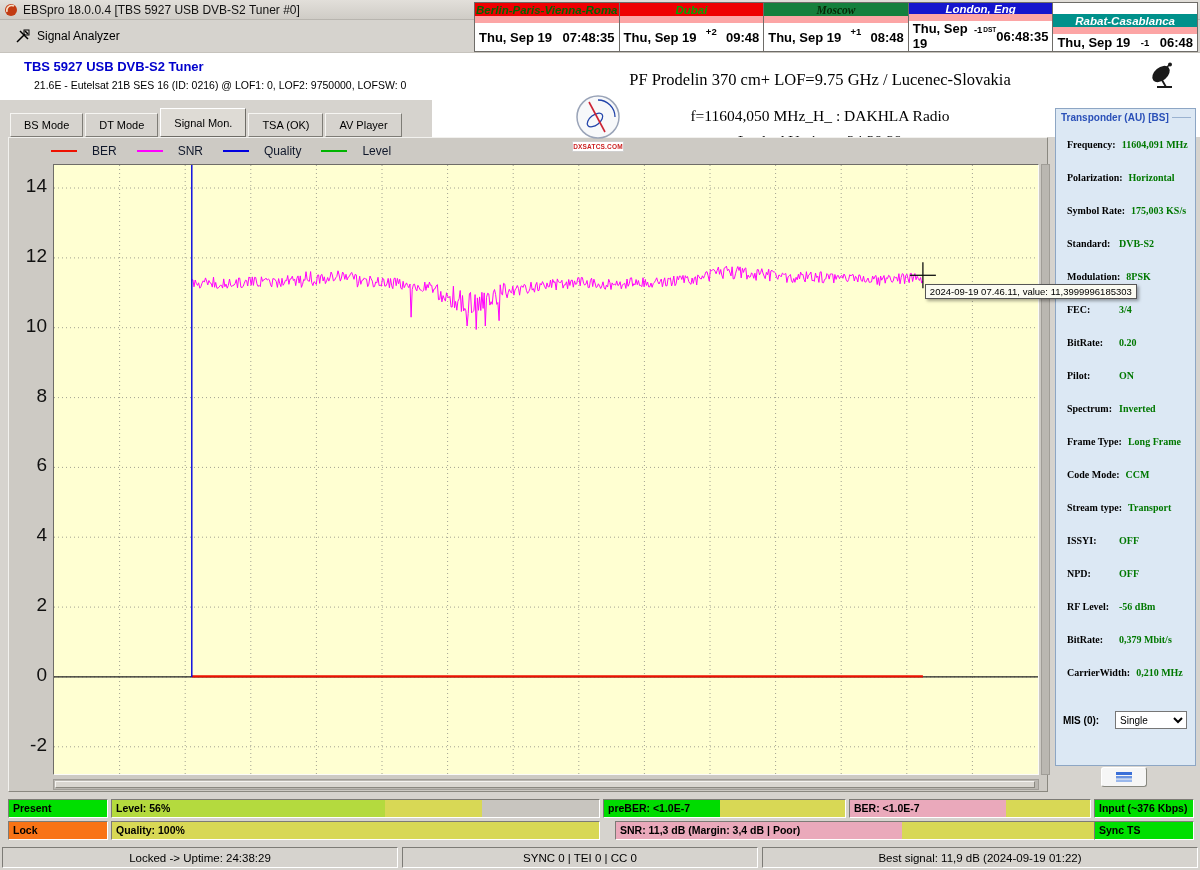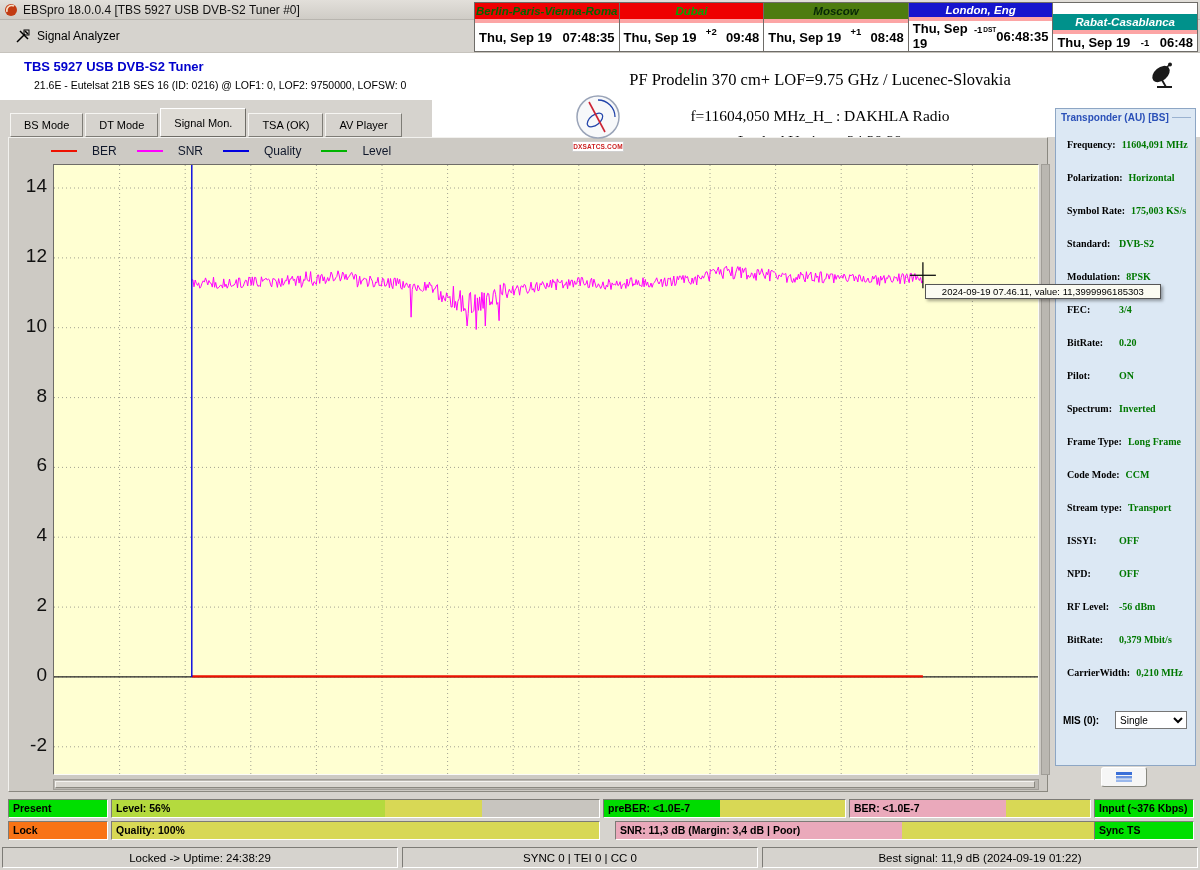--- a/index.html
+++ b/index.html
@@ -18,21 +18,21 @@
     align-items:center;padding-left:16px;box-sizing:border-box;gap:7px;}
   .menu-label{font-size:12px;color:#000;}
 
   
   .clocks{position:absolute;left:474px;top:2px;width:724px;height:50px;display:flex;
     border:1px solid #6e6c68;box-sizing:border-box;background:#fff;}
   .clock{flex:1;display:flex;flex-direction:column;border-right:1px solid #6e6c68;
     box-sizing:border-box;min-width:0;}
   .clock:last-child{border-right:none;margin-top:11px;}
   .clock-city{height:20px;display:flex;align-items:center;justify-content:center;
-    font-size:11.5px;font-weight:bold;font-style:italic;border-bottom:4px solid #fca5a5;
+    font-size:11.5px;font-weight:bold;font-style:italic;border-bottom:7px solid #fca5a5;
     box-sizing:border-box;white-space:nowrap;overflow:hidden;}
   .clock-time-row{flex:1;background:#fff;display:flex;align-items:center;
     justify-content:space-between;padding:0 4px;font-weight:bold;font-size:13px;color:#000;}
   .clock-offset{font-size:9.5px;align-self:flex-start;margin-top:3px;display:flex;gap:1px;font-weight:bold;}
   .clock-offset .note{font-size:6.5px;margin-top:2px;}
 
   
   .topwhite{position:absolute;left:0;top:52px;width:1200px;height:85px;background:#fff;
     border-top:1px solid #c6c3bd;box-sizing:border-box;}
   .tuner-name{position:absolute;left:24px;top:6px;color:#0000cc;font-weight:bold;font-size:13px;}
@@ -69,21 +69,21 @@
     border:1px solid;border-color:#6f6d68 #fbfbf8 #fbfbf8 #6f6d68;}
   .plot svg{display:block;}
   .hscroll{position:absolute;left:44px;top:641px;width:986px;height:11px;background:#bab7b1;
     border:1px solid #a09d97;box-sizing:border-box;}
   .hthumb{position:absolute;left:1px;top:1px;height:7px;width:980px;background:#d9d6d0;
     border:1px solid;border-color:#f4f3f0 #8a8880 #8a8880 #f4f3f0;box-sizing:border-box;}
   .vscroll{position:absolute;left:1032px;top:26px;width:9px;height:611px;background:#bab7b1;
     border:1px solid #a09d97;box-sizing:border-box;}
 
   .tooltip{position:absolute;z-index:50;background:#fbfbf2;border:1px solid #555;
-    box-shadow:2px 2px 3px rgba(0,0,0,.35);font-size:9.5px;padding:1px 16px;
+    box-shadow:2px 2px 3px rgba(0,0,0,.35);font-size:9.5px;padding:1px 4px;
     white-space:nowrap;color:#000;}
 
   
   .tp-panel{position:absolute;left:1055px;top:108px;width:141px;height:658px;background:#dce8f4;
     border:1px solid #8da6c4;box-sizing:border-box;}
   .tp-title-row{display:flex;align-items:center;margin:3px 4px 0 5px;gap:3px;}
   .tp-title{font-size:10px;font-weight:bold;color:#2a50b8;white-space:nowrap;}
   .tp-line{flex:1;height:1px;background:#9ab2d0;}
   #tp-fields{position:absolute;left:0;top:30px;width:100%;}
   .tp-row{height:33px;padding-left:11px;display:flex;align-items:flex-start;box-sizing:border-box;font-family:Liberation Serif, serif;}
@@ -150,21 +150,21 @@
         <div class="clock-city" style="background: rgb(238, 0, 0); color: rgb(0, 168, 0);">Dubai</div>
         <div class="clock-time-row">
           <span>Thu, Sep 19</span>
           <span class="clock-offset">
             <span>+2</span>
           </span>
           <span>09:48</span>
         </div>
       </div>
       <div class="clock">
-        <div class="clock-city" style="background: #4d7c0f; color: rgb(6, 40, 6);">Moscow</div>
+        <div class="clock-city" style="background: #15803d; color: rgb(6, 40, 6); font-family: Liberation Serif, serif;">Moscow</div>
         <div class="clock-time-row">
           <span>Thu, Sep 19</span>
           <span class="clock-offset">
             <span>+1</span>
           </span>
           <span>08:48</span>
         </div>
       </div>
       <div class="clock">
         <div class="clock-city" style="background: rgb(21, 21, 205); color: rgb(255, 255, 255);">London, Eng</div>

